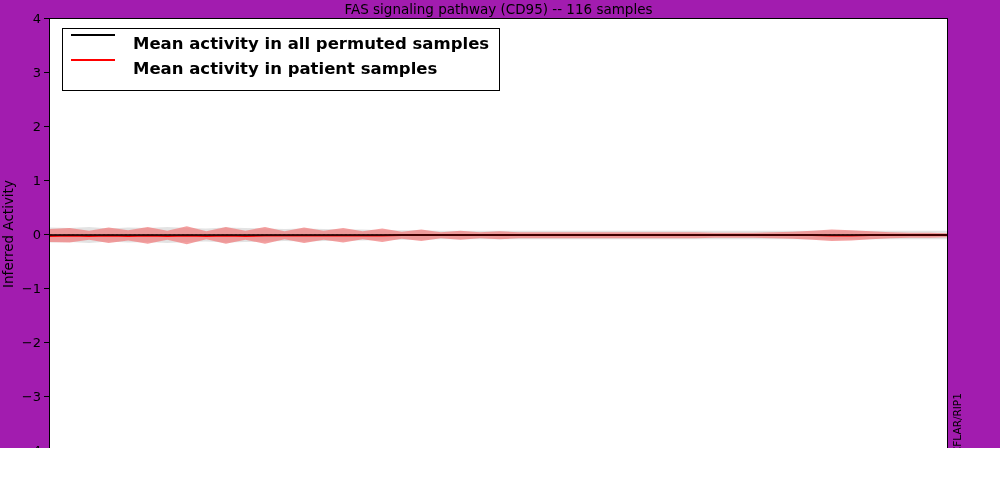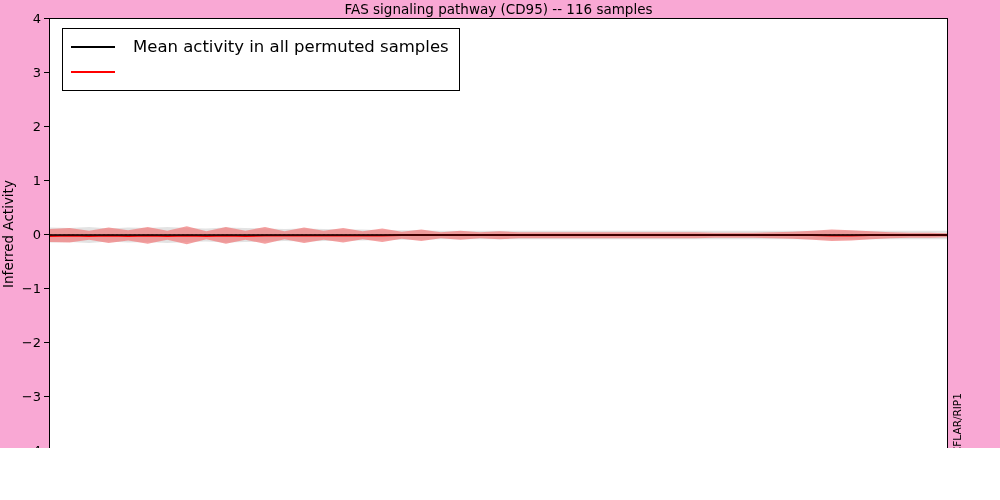--- a/index.html
+++ b/index.html
@@ -4,21 +4,21 @@
 <style>
   html, body {
     margin: 0;
     padding: 0;
     background: #ffffff;
   }
   #root {
     position: relative;
     width: 1000px;
     height: 448px;
-    background: #f9a8d4;
+    background: #a21caf;
     font-family: "DejaVu Sans", sans-serif;
     overflow: hidden;
   }
   
   #chart-title {
     position: absolute;
     left: 49px;
     top: 0px;
     width: 899px;
     height: 18px;
@@ -110,22 +110,22 @@
     position: absolute;
     left: 62px;
     top: 28px;
     border: 1.3px solid #000000;
     background: #ffffff;
     padding: 5px 10px 6px 8px;
     box-sizing: border-box;
   }
   .legend-row {
     display: flex;
-    align-items: center;
     height: 25px;
+    font-weight: bold;
   }
   .legend-swatch {
     width: 44px;
     height: 2px;
     margin-right: 18px;
     flex: none;
   }
   .legend-text {
     font-size: 16.5px;
     color: #000000;
@@ -268,17 +268,18 @@
     </div>
   </div>
 
   <div id="legend">
     <div class="legend-row">
       <span class="legend-swatch" style="background: rgb(0, 0, 0);"></span>
       <span class="legend-text">Mean activity in all permuted samples</span>
     </div>
     <div class="legend-row">
       <span class="legend-swatch" style="background: rgb(255, 0, 0);"></span>
+      <span class="legend-text">Mean activity in patient samples</span>
     </div>
   </div>
 
 
 </div>
 
 </body></html>

